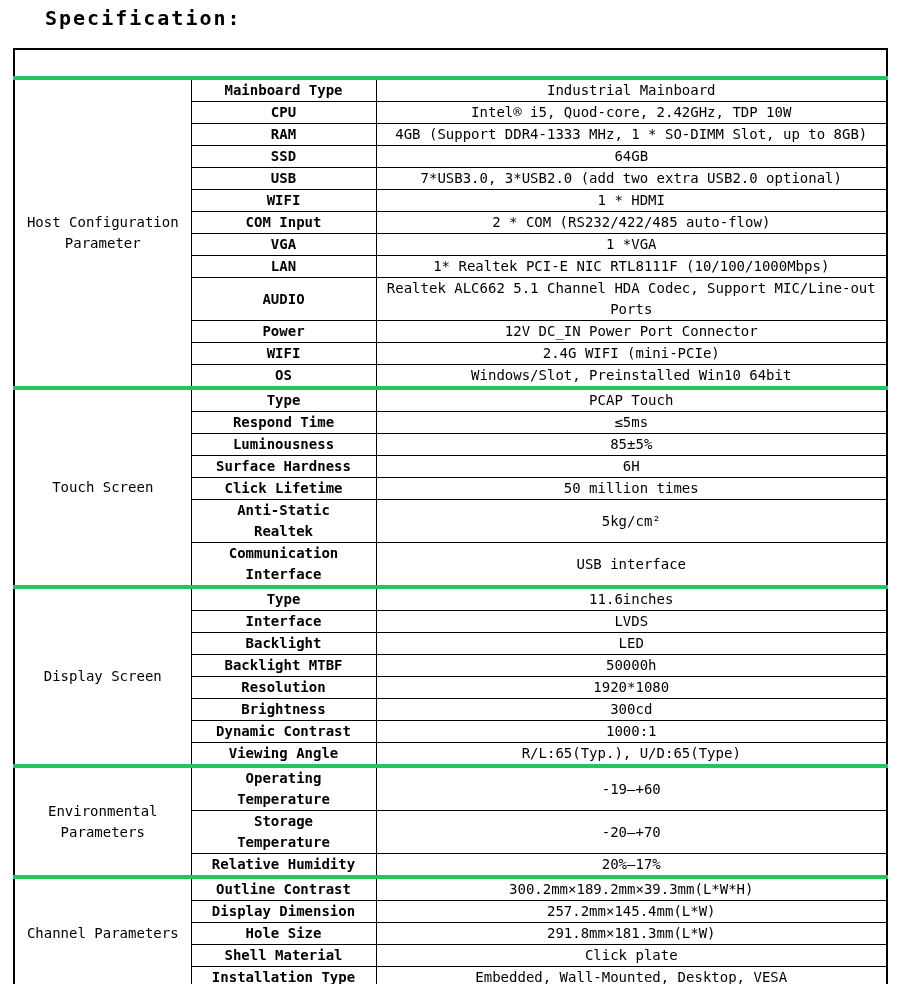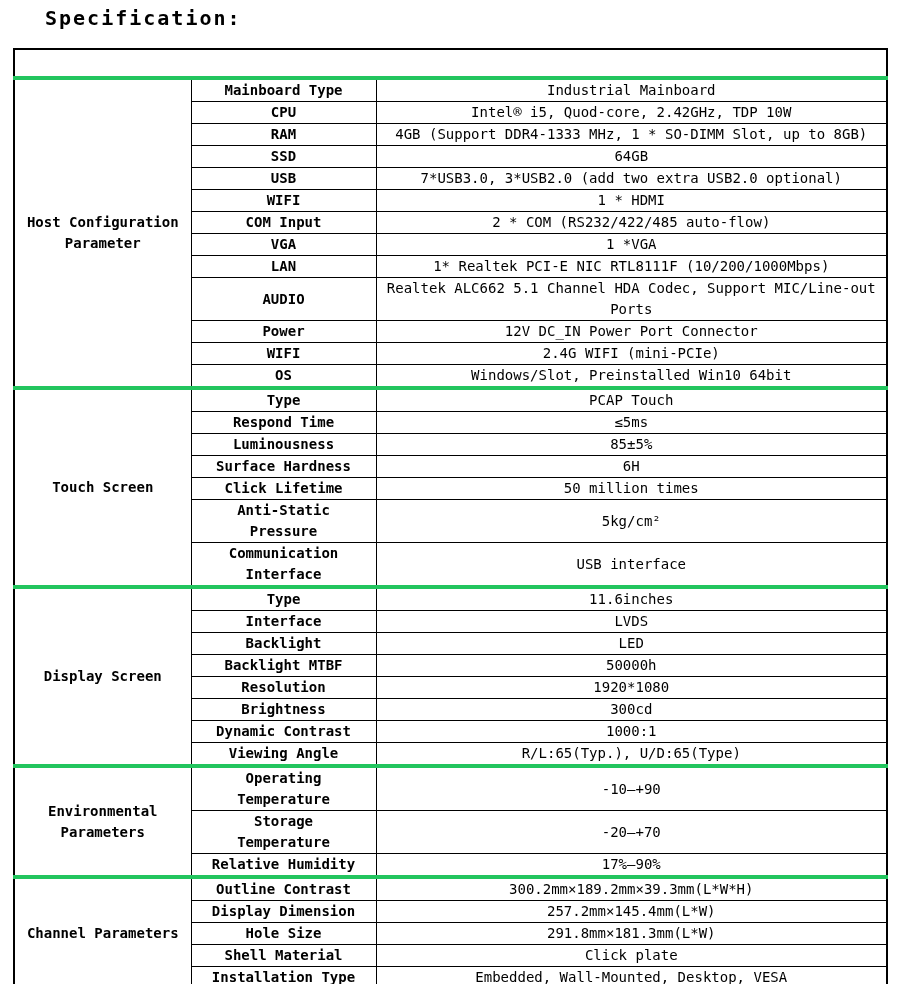--- a/index.html
+++ b/index.html
@@ -47,21 +47,21 @@
     overflow: hidden;
   }
   tr.header-row td {
     height: 26px;
     border-bottom: 2px solid #000;
   }
   tr.section-start td {
     border-top: 4px solid #22c55e;
   }
   td.group-cell {
-    font-weight: bold;
+    font-weight: normal;
     font-size: 14px;
   }
   td.label-cell {
     font-weight: bold;
   }
   td.value-cell {
     font-weight: normal;
   }
 </style>
 </head>
@@ -109,21 +109,21 @@
         <tr>
           <td class="label-cell">COM Input</td>
           <td class="value-cell">2 * COM (RS232/422/485 auto-flow)</td>
         </tr>
         <tr>
           <td class="label-cell">VGA</td>
           <td class="value-cell">1 *VGA</td>
         </tr>
         <tr>
           <td class="label-cell">LAN</td>
-          <td class="value-cell">1* Realtek PCI-E NIC RTL8111F (10/200/1000Mbps)</td>
+          <td class="value-cell">1* Realtek PCI-E NIC RTL8111F (10/100/1000Mbps)</td>
         </tr>
         <tr>
           <td class="label-cell">AUDIO</td>
           <td class="value-cell">Realtek ALC662 5.1 Channel HDA Codec, Support MIC/Line-out
 Ports</td>
         </tr>
         <tr>
           <td class="label-cell">Power</td>
           <td class="value-cell">12V DC_IN Power Port Connector</td>
         </tr>
@@ -151,21 +151,21 @@
         <tr>
           <td class="label-cell">Surface Hardness</td>
           <td class="value-cell">6H</td>
         </tr>
         <tr>
           <td class="label-cell">Click Lifetime</td>
           <td class="value-cell">50 million times</td>
         </tr>
         <tr>
           <td class="label-cell">Anti-Static
-Pressure</td>
+Realtek</td>
           <td class="value-cell">5kg/cm²</td>
         </tr>
         <tr>
           <td class="label-cell">Communication
 Interface</td>
           <td class="value-cell">USB interface</td>
         </tr>
         <tr class="section-start">
           <td rowspan="8" class="group-cell">Display Screen</td>
           <td class="label-cell">Type</td>
@@ -196,30 +196,30 @@
           <td class="value-cell">1000:1</td>
         </tr>
         <tr>
           <td class="label-cell">Viewing Angle</td>
           <td class="value-cell">R/L:65(Typ.), U/D:65(Type)</td>
         </tr>
         <tr class="section-start">
           <td rowspan="3" class="group-cell">Environmental Parameters</td>
           <td class="label-cell">Operating
 Temperature</td>
-          <td class="value-cell">-10—+90</td>
+          <td class="value-cell">-19—+60</td>
         </tr>
         <tr>
           <td class="label-cell">Storage
 Temperature</td>
           <td class="value-cell">-20—+70</td>
         </tr>
         <tr>
           <td class="label-cell">Relative Humidity</td>
-          <td class="value-cell">17%—90%</td>
+          <td class="value-cell">20%—17%</td>
         </tr>
         <tr class="section-start">
           <td rowspan="5" class="group-cell">Channel Parameters</td>
           <td class="label-cell">Outline Contrast</td>
           <td class="value-cell">300.2mm×189.2mm×39.3mm(L*W*H)</td>
         </tr>
         <tr>
           <td class="label-cell">Display Dimension</td>
           <td class="value-cell">257.2mm×145.4mm(L*W)</td>
         </tr>

